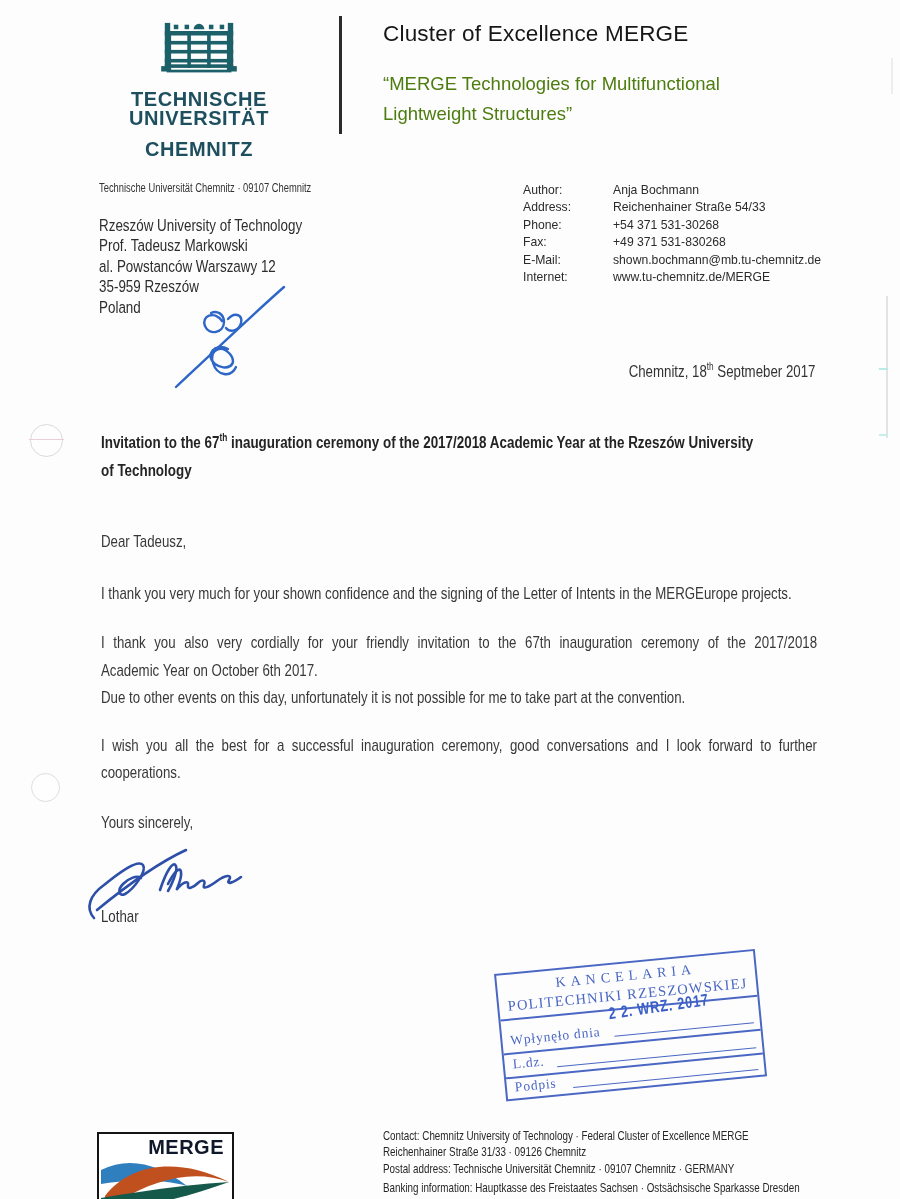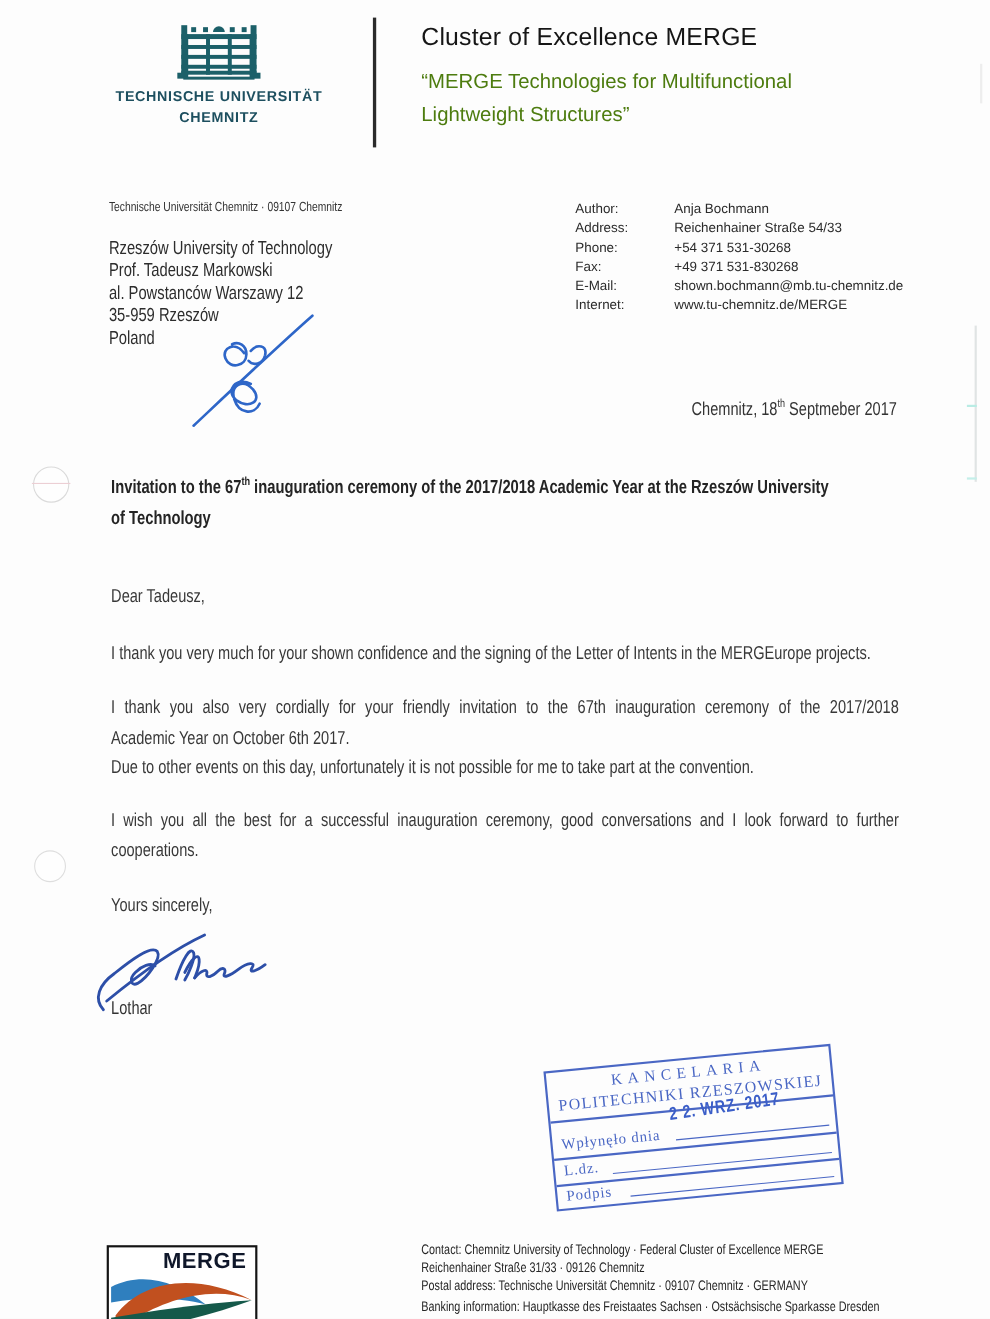--- a/index.html
+++ b/index.html
@@ -8,25 +8,25 @@
     background:#fdfdfd; overflow:hidden;
     font-family:"Liberation Sans", sans-serif; color:#333;
   }
   
   .cx  { transform:scaleX(0.78); transform-origin:left top; white-space:nowrap; }
   .cxr { transform:scaleX(0.78); transform-origin:right top; white-space:nowrap; }
 
   
   #brand { position:absolute; left:98px; top:20px; width:202px; text-align:center; }
   #brand svg { display:block; margin:0 auto; }
-  .brand-name { font-size:13px; line-height:19px; font-weight:700; letter-spacing:0.6px; color:#1d4f5f; }
+  .brand-name { font-size:20px; line-height:19px; font-weight:700; letter-spacing:0.6px; color:#1d4f5f;margin-top:12px; }
   #divider { position:absolute; left:339px; top:16px; width:2.5px; height:118px; background:#2b2b2b; }
 
   #cluster { position:absolute; left:383px; top:21px; color:#161616; }
-  #cluster .title { font-size:22.5px; line-height:26px; margin-bottom:12px; letter-spacing:0.2px; }
+  #cluster .title { font-size:22.5px; line-height:26px; margin-bottom:22px; letter-spacing:0.2px; }
   #cluster .sub   { font-size:18.5px; line-height:30px; color:#4d7c0f; }
 
   
   #sender { position:absolute; left:99px; top:181px; font-size:12px; color:#333; }
   #recipient { position:absolute; left:99px; top:215px; font-size:17.2px; line-height:20.4px; color:#2d2d2d; }
   #contact { position:absolute; left:523px; top:182px; font-size:12.2px; line-height:17.4px; color:#2b2b2b;
              display:grid; grid-template-columns:90px auto; }
   #dateline { position:absolute; right:85px; top:362px; font-size:17px; color:#333; }
   sup { font-size:62%; vertical-align:super; line-height:0; }
 

